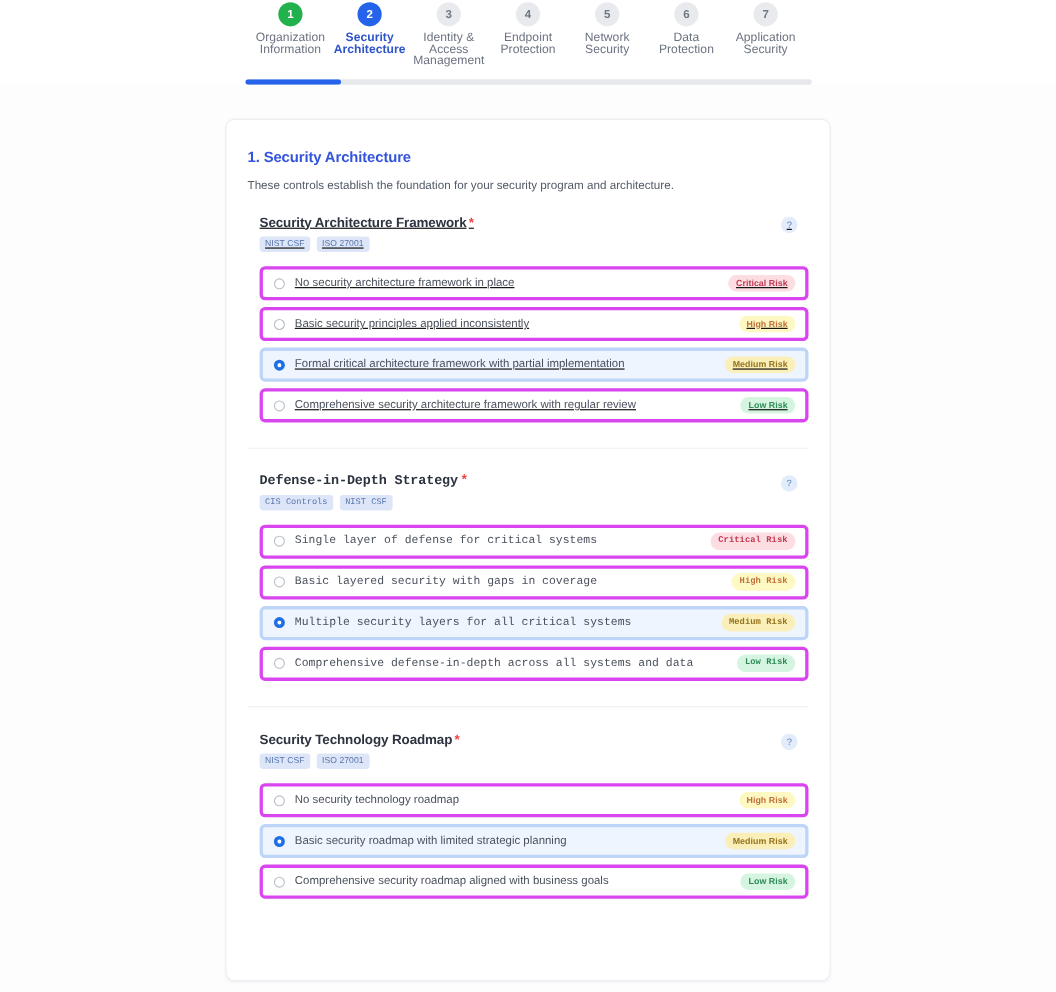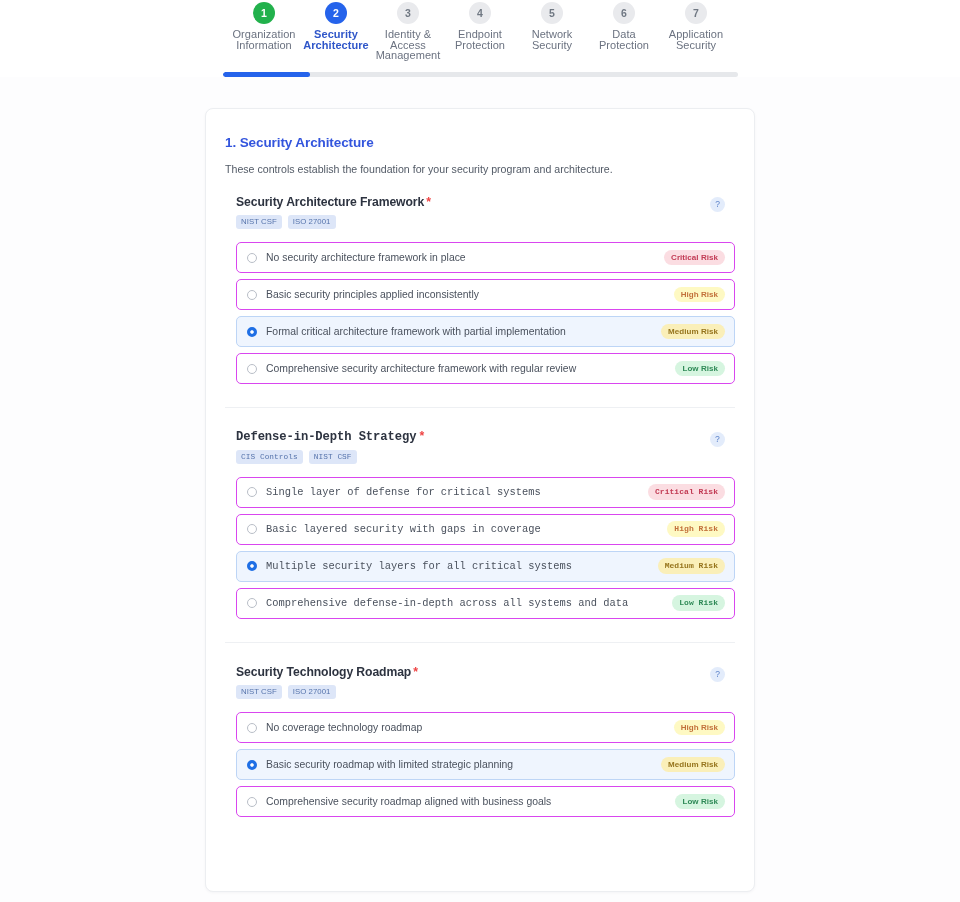--- a/index.html
+++ b/index.html
@@ -147,21 +147,21 @@
     letter-spacing: 0.05px;
   }
 
   .options { margin-top: 13px; display: flex; flex-direction: column; gap: 6px; }
   .option {
     display: flex;
     align-items: center;
     justify-content: space-between;
     height: 31px;
     padding: 0 9px 0 10px;
-    border: 1px solid #d946ef;
+    border: 3px solid #d946ef;
     border-radius: 5px;
     background: #ffffff;
     cursor: pointer;
   }
   .option.selected {
     background: #eff5fe;
     border-color: #bdd5f6;
   }
   .option-left { display: flex; align-items: center; gap: 9px; }
   .radio {
@@ -238,21 +238,21 @@
     </div>
   <div class="progress-track">
     <div class="progress-fill" id="progress-fill" style="width: 17%;"></div>
   </div>
 </div>
 
 <div class="card">
   <div class="section-title">1. Security Architecture</div>
   <div class="section-desc">These controls establish the foundation for your security program and architecture.</div>
   <div class="question-list" id="question-list">
-      <div class="question" style="margin-top: 0px;">
+      <div class="question" style="margin-top: 0px; text-decoration: underline;">
         <div class="q-head">
           <div>
             <div class="q-title"><span>Security Architecture Framework</span><span class="req-star">*</span></div>
             <div class="tags">
               <span class="tag">NIST CSF</span>
               <span class="tag">ISO 27001</span>
             </div>
           </div>
           <div class="help-badge">?</div>
         </div>
@@ -339,21 +339,21 @@
               <span class="tag">NIST CSF</span>
               <span class="tag">ISO 27001</span>
             </div>
           </div>
           <div class="help-badge">?</div>
         </div>
         <div class="options">
           <div class="option">
             <div class="option-left">
               <span class="radio"></span>
-              <span class="option-label">No coverage technology roadmap</span>
+              <span class="option-label">No security technology roadmap</span>
             </div>
             <span class="risk high">High Risk</span>
           </div>
           <div class="option selected">
             <div class="option-left">
               <span class="radio"></span>
               <span class="option-label">Basic security roadmap with limited strategic planning</span>
             </div>
             <span class="risk medium">Medium Risk</span>
           </div>

